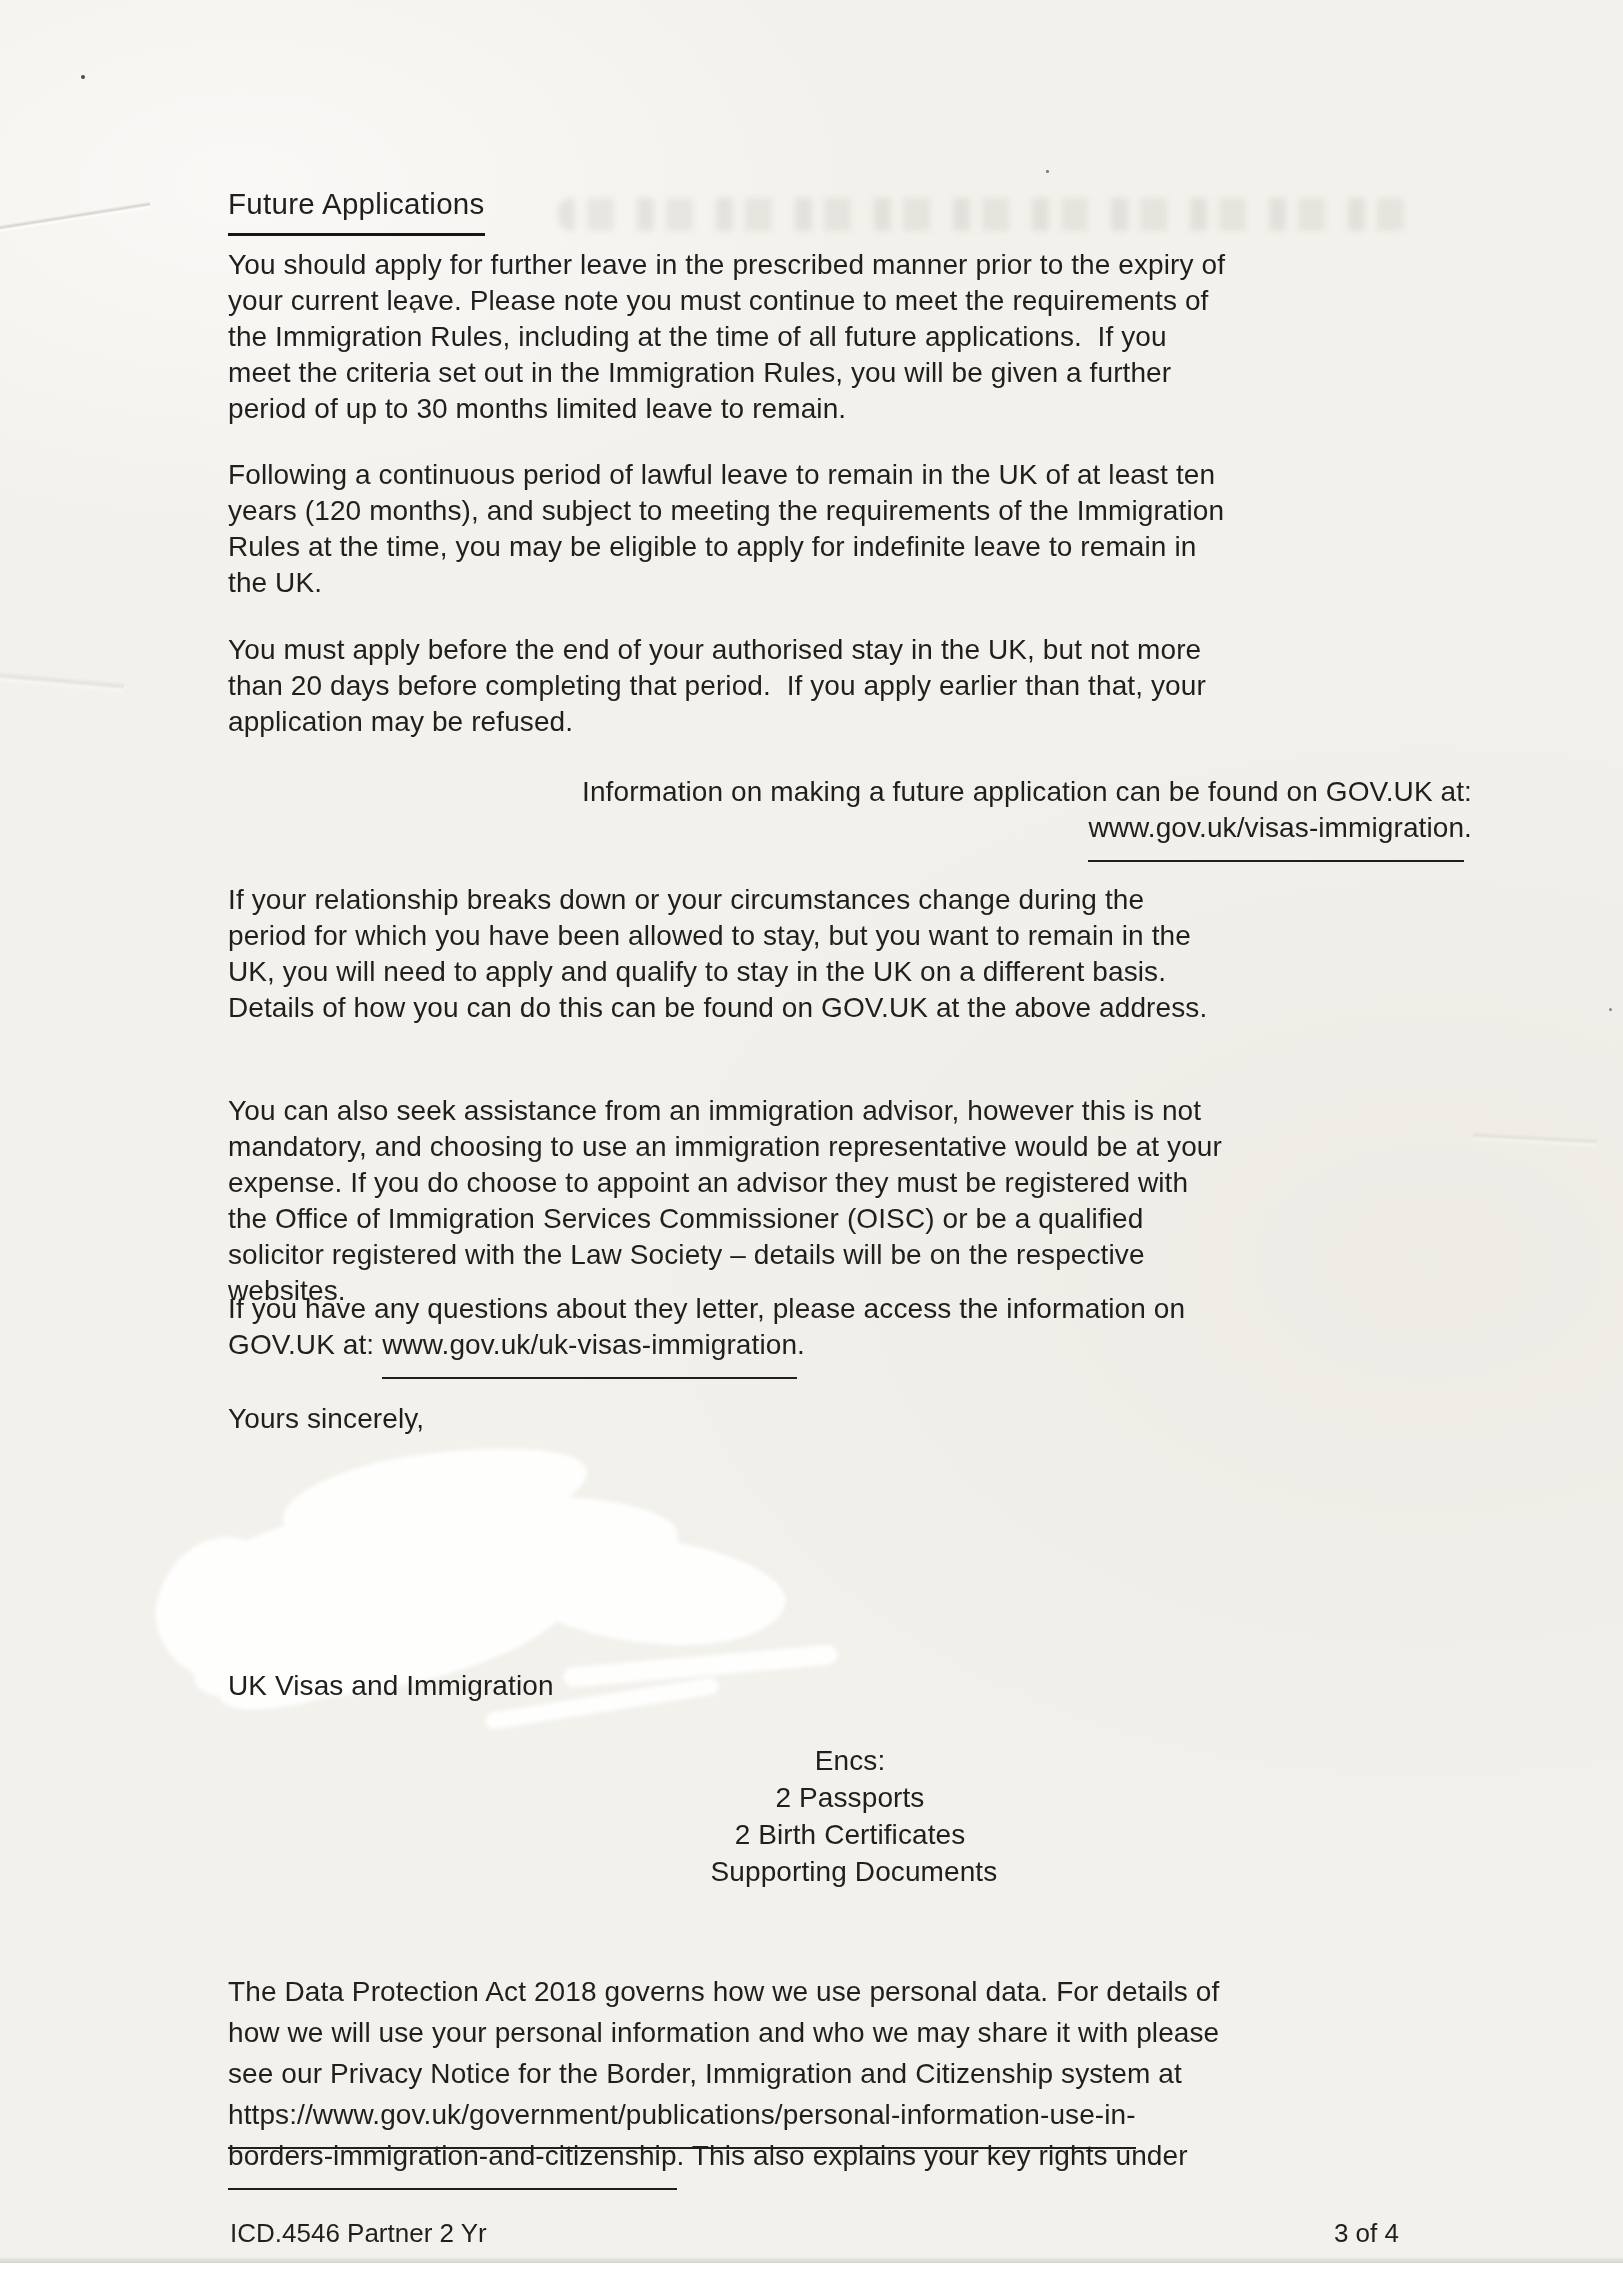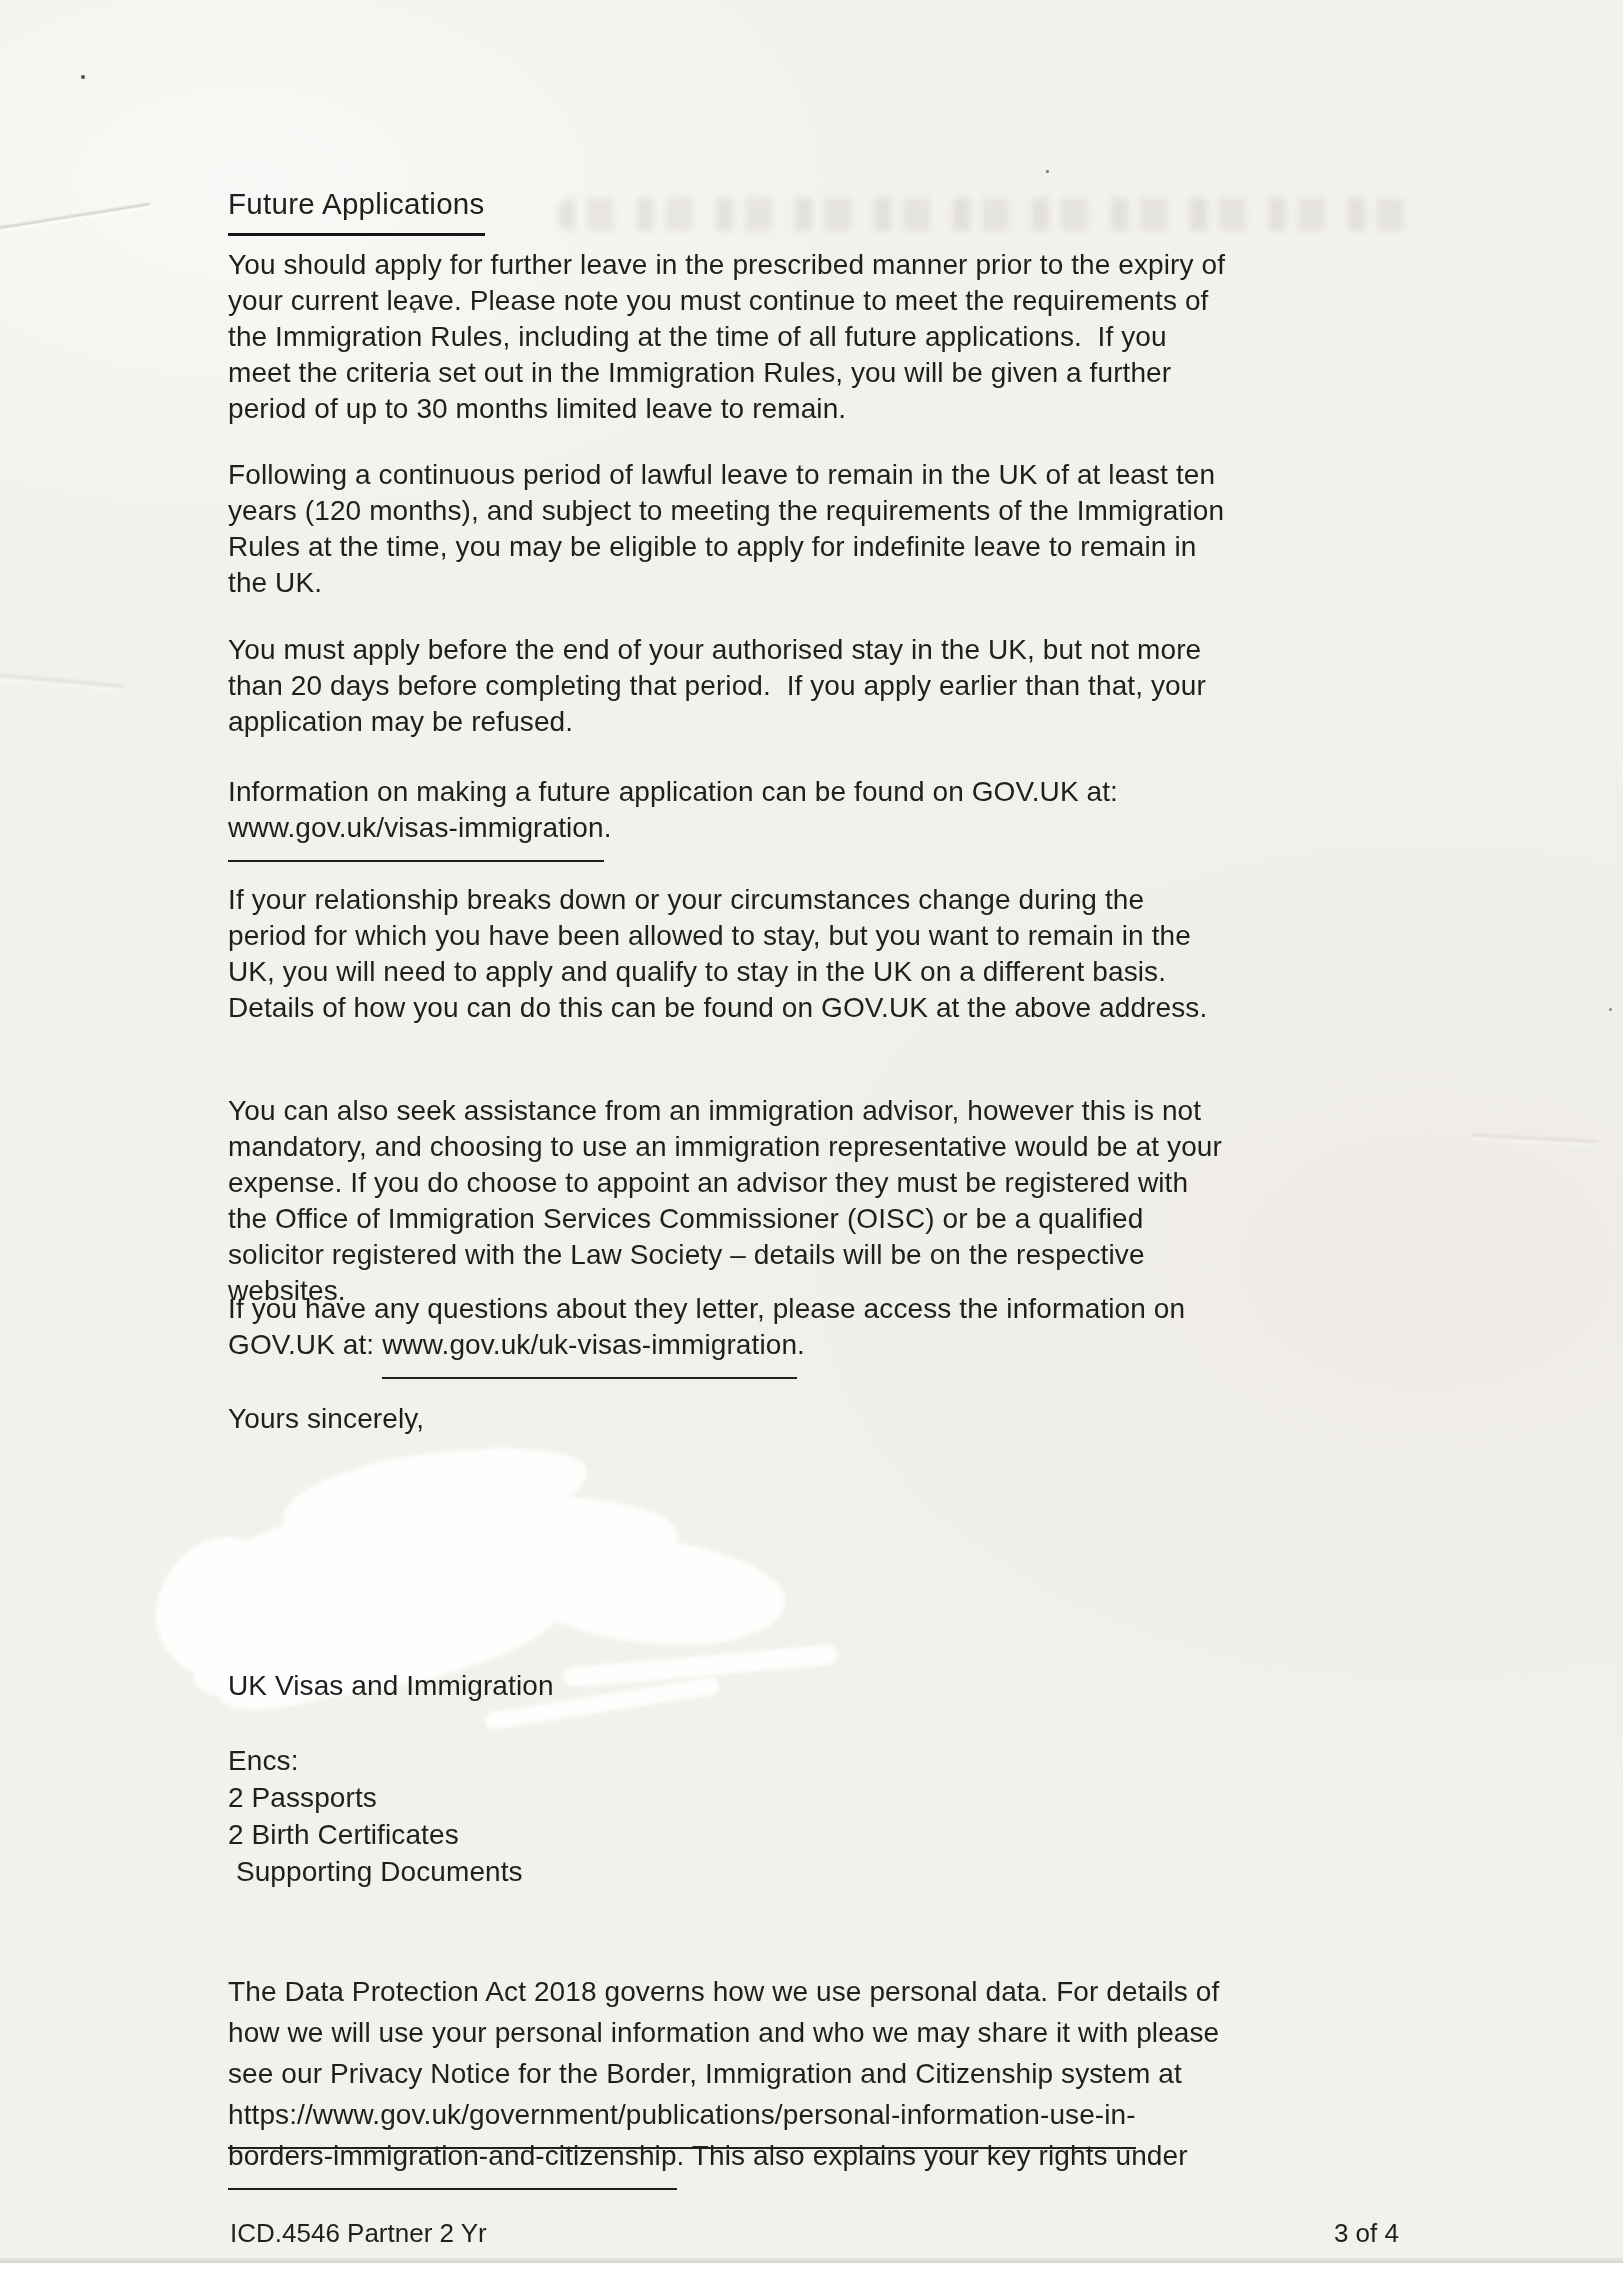--- a/index.html
+++ b/index.html
@@ -97,21 +97,21 @@
 
   <div class="para" style="top:457px;">Following a continuous period of lawful leave to remain in the UK of at least ten
 years (120 months), and subject to meeting the requirements of the Immigration
 Rules at the time, you may be eligible to apply for indefinite leave to remain in
 the UK.</div>
 
   <div class="para" style="top:632px;">You must apply before the end of your authorised stay in the UK, but not more
 than 20 days before completing that period.  If you apply earlier than that, your
 application may be refused.</div>
 
-  <div class="para" style="top:774px;"><span>Information on making a future application can be found on GOV.UK at:</span><br><span class="link">www.gov.uk/visas-immigration</span><span>.</span></div>
+  <div class="para" style="top:774px;text-align:right;"><span>Information on making a future application can be found on GOV.UK at:</span><br><span class="link">www.gov.uk/visas-immigration</span><span>.</span></div>
 
   <div class="para" style="top:882px;">If your relationship breaks down or your circumstances change during the
 period for which you have been allowed to stay, but you want to remain in the
 UK, you will need to apply and qualify to stay in the UK on a different basis.
 Details of how you can do this can be found on GOV.UK at the above address.</div>
 
   <div class="para" style="top:1093px;">You can also seek assistance from an immigration advisor, however this is not
 mandatory, and choosing to use an immigration representative would be at your
 expense. If you do choose to appoint an advisor they must be registered with
 the Office of Immigration Services Commissioner (OISC) or be a qualified
@@ -129,21 +129,21 @@
     <div class="b4"></div>
       <div class="b5"></div>
       <div class="b6"></div>
     <div class="stroke s1"></div>
       <div class="stroke s2"></div>
       <div class="stroke s3"></div>
   </div>
 
   <div class="para" style="top:1668px;">UK Visas and Immigration</div>
 
-  <div class="para encs" style="top:1742px;"><span>Encs:</span><br><span>2 Passports</span><br><span>2 Birth Certificates</span><br><span> Supporting Documents</span></div>
+  <div class="para encs" style="top:1742px;text-align:center;"><span>Encs:</span><br><span>2 Passports</span><br><span>2 Birth Certificates</span><br><span> Supporting Documents</span></div>
 
   <div class="para dp" style="top:1971px;"><span>The Data Protection Act 2018 governs how we use personal data. For details of
 how we will use your personal information and who we may share it with please
 see our Privacy Notice for the Border, Immigration and Citizenship system at</span><br><span class="link">https://www.gov.uk/government/publications/personal-information-use-in-</span><br><span class="link">borders-immigration-and-citizenship</span><span>. This also explains your key rights under</span></div>
 
   <div class="footer-ref">ICD.4546 Partner 2 Yr</div>
   <div class="footer-page">3 of 4</div>
 
   <div class="page-edge"></div>
   <div class="scan-strip"></div>

